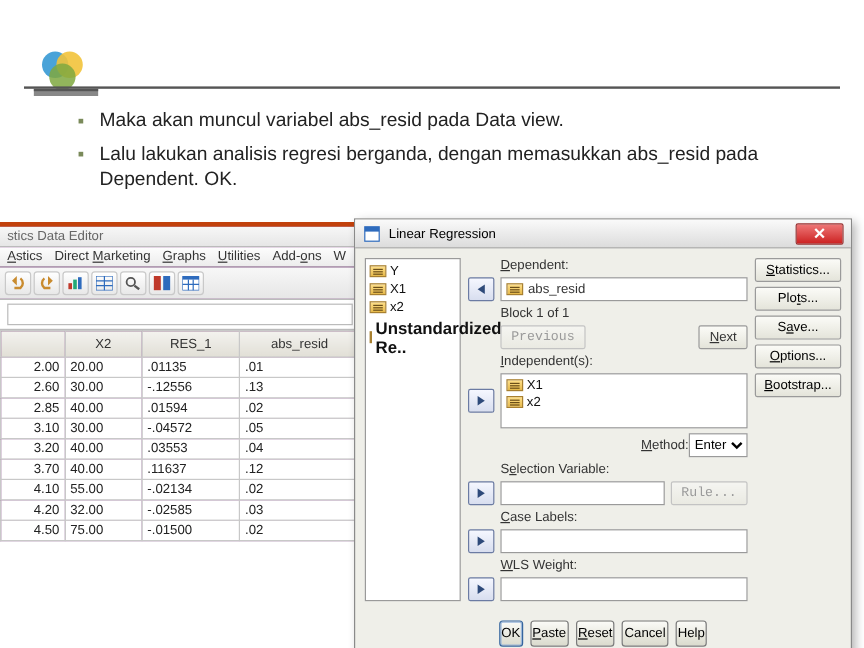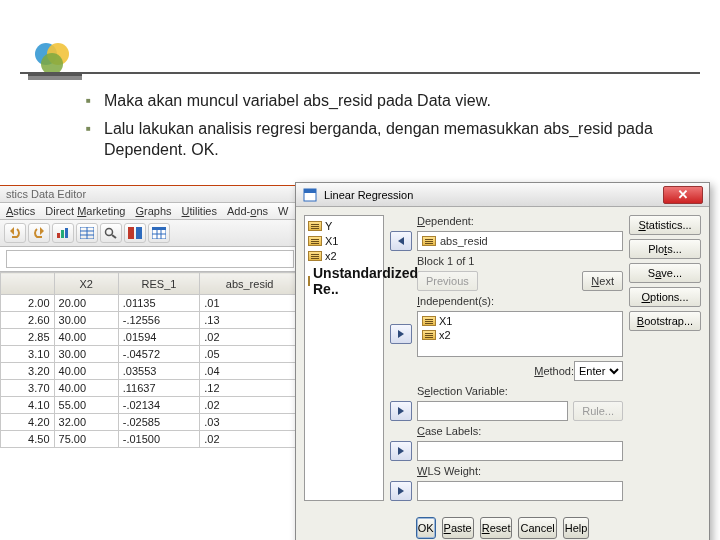--- a/index.html
+++ b/index.html
@@ -4,26 +4,26 @@
 <style>
   * { box-sizing: border-box; margin: 0; padding: 0; }
   body { font-family: Arial, sans-serif; font-size: 12px; background: #fff; width: 720px; height: 540px; position: relative; overflow: hidden; }
   
   
   .slide-logo { position: absolute; left: 28px; top: 40px; }
   .slide-logo svg { display: block; }
   .slide-rule { position: absolute; left: 20px; top: 68px; right: 20px; height: 6px; border-bottom: 2px solid #555; }
   
   
-  .bullets { position: absolute; left: 104px; top: 90px; right: 30px; font-size: 16px; color: #222; }
+  .bullets { position: absolute; left: 83px; top: 90px; right: 30px; font-size: 16px; color: #222; }
   .bullets li { list-style: none; margin-bottom: 6px; position: relative; padding-left: 0; line-height: 1.35; }
   .bullets li::before { content: "■"; color: #7a8a5a; font-size: 8px; position: absolute; left: -18px; top: 6px; }
   
   
-  .editor { position: absolute; left: 0; top: 185px; width: 300px; border-top: 1px solid #c2410c; font-size: 11px; background: #701a75; }
+  .editor { position: absolute; left: 0; top: 185px; width: 300px; border-top: 4px solid #c2410c; font-size: 11px; background: #701a75; }
   .menubar { display: flex; gap: 10px; padding: 2px 6px; background: linear-gradient(#fdfdfd,#ececec); border-bottom: 1px solid #bbb; color: #333; }
   .menubar span u { text-decoration: underline; }
   .toolbar { display: flex; gap: 2px; padding: 3px 4px; background: linear-gradient(#f7f7f7,#e6e6e6); border-bottom: 1px solid #bbb; }
   .tbtn { width: 22px; height: 20px; border: 1px solid #c9c9c9; border-radius: 3px; background: linear-gradient(#fff,#e8e8e8); display: flex; align-items: center; justify-content: center; cursor: pointer; }
   .tbtn svg { display:block; }
   .cellbar { padding: 3px 6px; border-bottom: 1px solid #bbb; background:#fff; }
   .cellbar input { width: 100%; height: 18px; border: 1px solid #bbb; font-size: 11px; padding: 0 3px; }
   table.data { border-collapse: collapse; width: 100%; }
   table.data th, table.data td { border: 1px solid #c8c8c8; padding: 2px 4px; text-align: left; font-weight: normal; color:#222; background:#fff; }
   table.data th { background: linear-gradient(#f3f2ee,#e1dfd6); text-align: center; color:#333; height:22px; }
@@ -44,21 +44,21 @@
   .row { display:flex; align-items:center; gap:5px; }
   .movebtn { width:22px; height:20px; border:1px solid #6b7ba3; background:linear-gradient(#f5f7ff,#d8deef); display:flex; align-items:center; justify-content:center; border-radius:2px; cursor:pointer; }
   .movebtn svg { display:block; }
   .fieldlbl { font-size:11px; padding-left:27px; }
   .fieldlbl u { text-decoration: underline; }
   .txt { height:20px; border:1px solid #9a9a9a; background:#fff; flex:1; padding:2px 4px; display:flex; align-items:center; gap:4px; }
   .listbox { border:1px solid #9a9a9a; background:#fff; flex:1; padding:3px 4px; display:flex; flex-direction:column; gap:2px; height:46px; overflow:hidden; }
   .blockrow { display:flex; gap:4px; align-items:center; padding-left:27px; }
   .blockrow .blocklbl { flex:1; }
   .smallbtn { height:20px; padding:0 8px; border:1px solid #9a9a9a; background:linear-gradient(#fbfbf7,#e4e4da); border-radius:2px; cursor:pointer; display:inline-flex; align-items:center; }
-  .smallbtn.dis { color:#9a9a9a; border-color:#c3c3c3; background:linear-gradient(#f5f5f1,#eaeae2); cursor:default; }
+  .smallbtn.dis { color:#9a9a9a; border-color:#c3c3c3; background:linear-gradient(#f5f5f1,#eaeae2); cursor:default;font-family:Liberation Mono, monospace; }
   .rightbtns { width:72px; display:flex; flex-direction:column; gap:4px; }
   .rbtn { height:20px; border:1px solid #9a9a9a; background:linear-gradient(#fbfbf7,#e4e4da); border-radius:2px; font-size:11px; cursor:pointer; display:flex; align-items:center; justify-content:center; }
   .rbtn u { text-decoration: underline; }
   .methodrow { display:flex; align-items:center; gap:0; padding-left:27px; }
   .methodrow select { height:20px; border:1px solid #9a9a9a; font-size:11px; background:#fff; }
   .btnbar { display:flex; gap:6px; justify-content:center; padding:8px 0 10px; }
   .btn { height:22px; padding:0 1px; border:1px solid #7a7a7a; background:linear-gradient(#fbfbf7,#dadacd); border-radius:3px; cursor:pointer; font-size:11px; display:inline-flex; align-items:center; }
   .btn.ok { border-color:#35659e; box-shadow: inset 0 0 0 1px #9db8da; }
   .btn u { text-decoration: underline; }
 </style>

